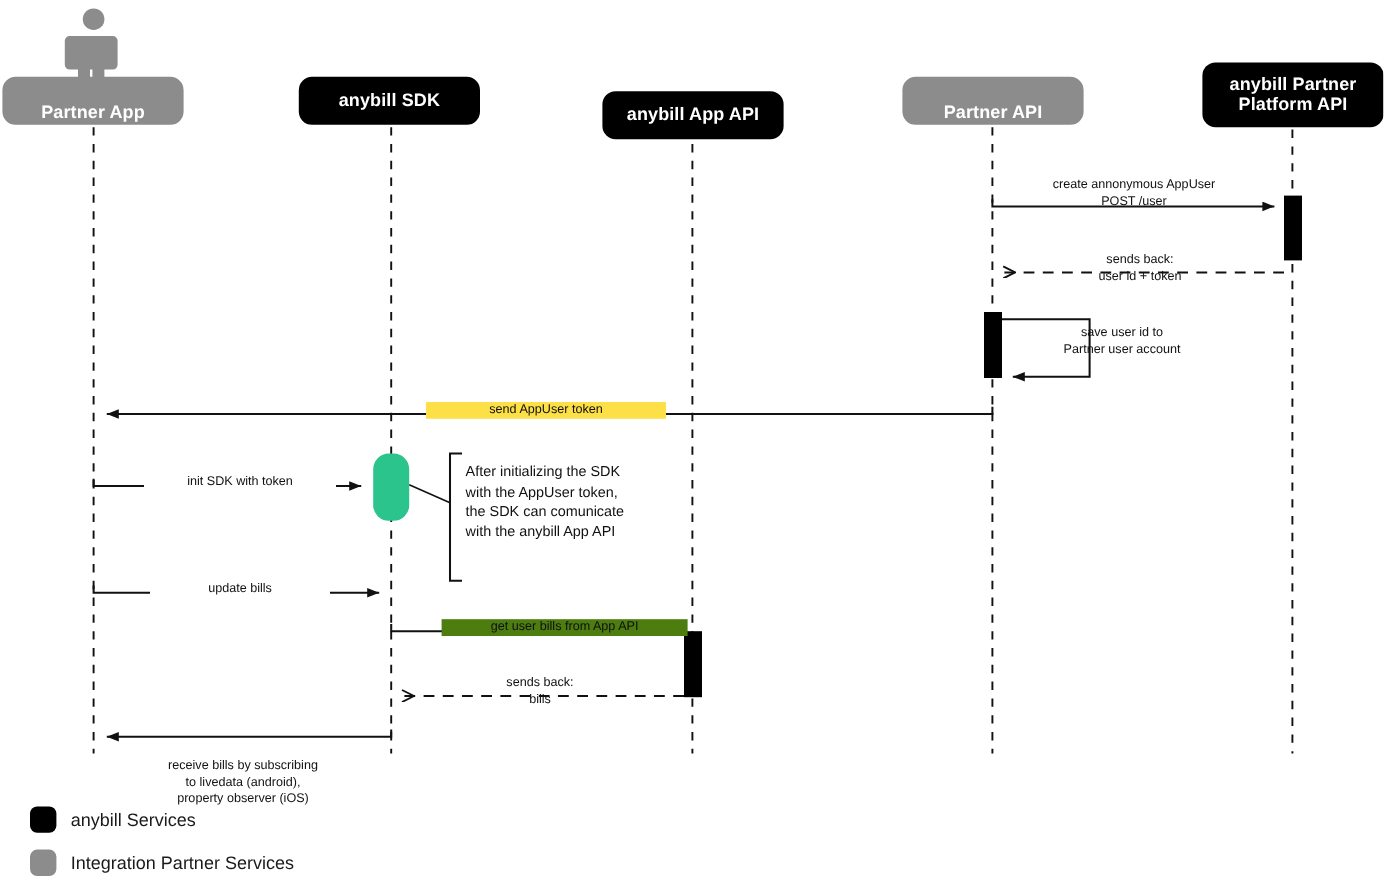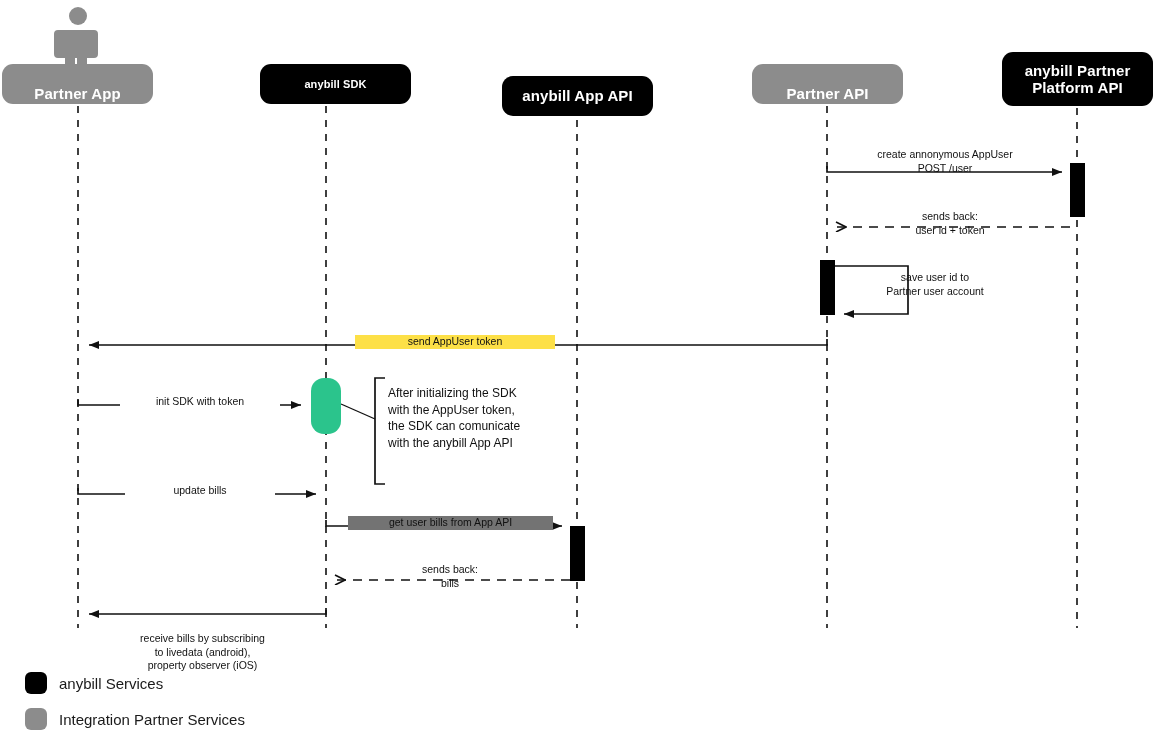--- a/index.html
+++ b/index.html
@@ -157,21 +157,21 @@
     <g fill="#8c8c8c">
       <circle cx="78" cy="16" r="9"></circle>
       <path d="M62,30 h32 a4,4 0 0 1 4,4 v20 a4,4 0 0 1 -4,4 h-7 v18 a4,4 0 0 1 -4,4 h-3 a3,3 0 0 1 -3,-3 v-19 h-2 v19 a3,3 0 0 1 -3,3 h-3 a4,4 0 0 1 -4,-4 v-18 h-7 a4,4 0 0 1 -4,-4 v-20 a4,4 0 0 1 4,-4 z"></path>
     </g>
   </svg>
 
   <div class="actor-box gray" style="left:2px; top:64px; width:151px; height:40px; font-size:15px;">
     <span class="actor-label">Partner App</span>
   </div>
 
-  <div class="actor-box dark" style="left:260px; top:64px; width:151px; height:40px; font-size:11px;">
+  <div class="actor-box dark" style="left:249px; top:64px; width:151px; height:40px; font-size:15px;">
     <span class="actor-label">anybill SDK</span>
   </div>
 
   <div class="actor-box dark" style="left:502px; top:76px; width:151px; height:40px; font-size:15px;">
     <span class="actor-label">anybill App API</span>
   </div>
 
   <div class="actor-box gray" style="left:752px; top:64px; width:151px; height:40px; font-size:15px;">
     <span class="actor-label">Partner API</span>
   </div>
@@ -189,21 +189,21 @@
 
   <div class="msg-label sm" style="left:840px; top:271px; width:190px;">save user id to
 Partner user account</div>
 
   <div class="msg-label sm" style="left:355px; top:335px; width:200px; background:#fde047;">send AppUser token</div>
 
   <div class="msg-label sm" style="left:120px; top:395px; width:160px; background:#ffffff;">init SDK with token</div>
 
   <div class="msg-label sm" style="left:125px; top:484px; width:150px; background:#ffffff;">update bills</div>
 
-  <div class="msg-label sm" style="left:348px; top:516px; width:205px; background:#737373;">get user bills from App API</div>
+  <div class="msg-label sm" style="left:368px; top:516px; width:205px; background:#4d7c0f;">get user bills from App API</div>
 
   <div class="msg-label sm" style="left:390px; top:563px; width:120px;">sends back:
 bills</div>
 
   <div class="msg-label sm" style="left:105px; top:588px; width:195px;margin-top:44px;">receive bills by subscribing
 to livedata (android),
 property observer (iOS)</div>
 
   <div class="note-text" style="left:388px; top:385px; width:200px;">After initializing the SDK
 with the AppUser token,

